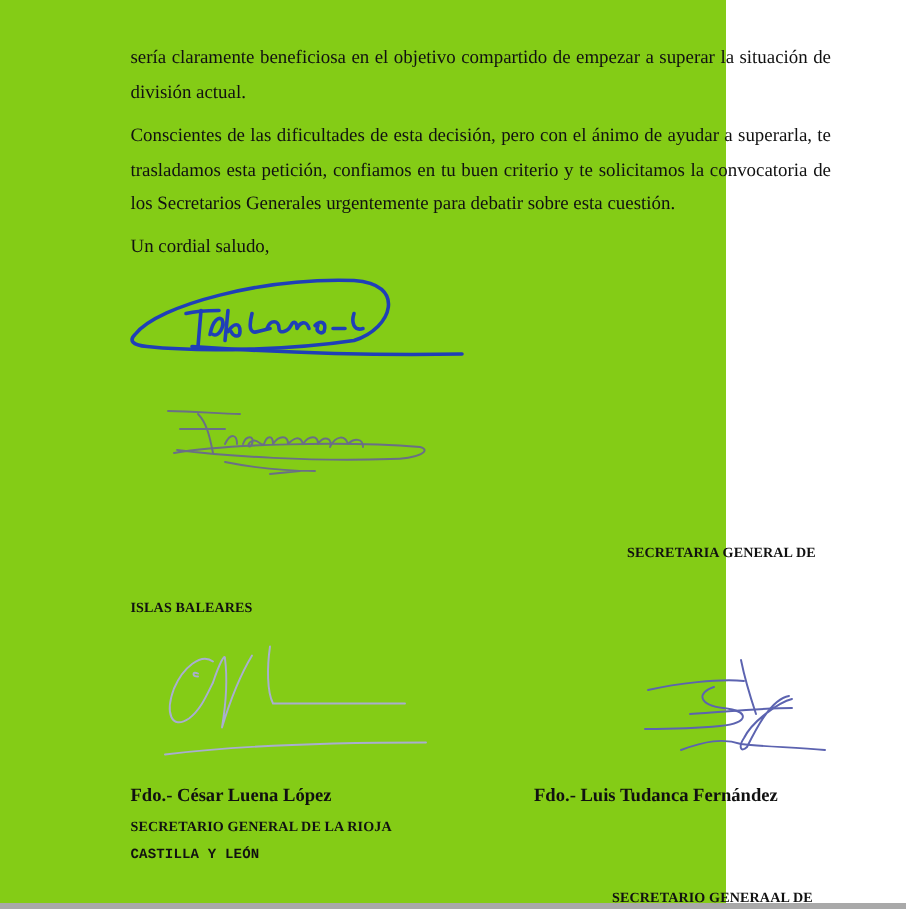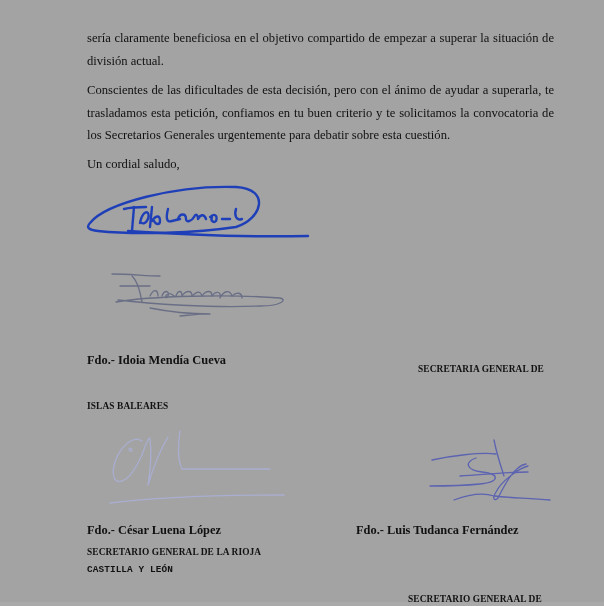--- a/index.html
+++ b/index.html
@@ -1,20 +1,20 @@
 <!DOCTYPE html>
 <html><head>
   <meta charset="utf-8">
   <style>
     html, body { margin: 0; padding: 0; }
     body {
       width: 604px; height: 606px; background: #ffffff; position: relative; overflow: hidden;
       font-family: "Liberation Serif", "DejaVu Serif", serif; color: #111;
     }
-    .page { position: absolute; left: 0; top: 0; width: 604px; height: 604px; background: #a3a3a3; }
+    .page { position: absolute; left: 0; top: 0; width: 484px; height: 604px; background: #84cc16; }
     .bottom-edge { position: absolute; left: 0; top: 602px; width: 604px; height: 4px; background: #a9a9a9; }
     .para {
       position: absolute; left: 87px; width: 467px; font-size: 12.6px; line-height: 22.5px;
       text-align: justify; text-align-last: left; margin: 0;
     }
     .p1 { top: 27px; }
     .p2 { top: 79px; }
     .p3 { top: 153px; }
     .sig { position: absolute; }
     .name { position: absolute; font-weight: bold; font-size: 12.4px; white-space: nowrap; }
@@ -48,21 +48,20 @@
     <g fill="none" stroke="#6a6f86" stroke-width="1.3" stroke-linecap="round" stroke-linejoin="round">
       <path d="M2 6 C 20 6, 36 8, 50 8"></path>
       <path d="M22 8 C 28 14, 30 24, 32 34"></path>
       <path d="M10 18 C 20 18, 30 18, 40 18"></path>
       <path d="M40 28 C 44 20, 48 22, 48 28 M 52 28 C 54 22, 60 22, 58 28 C 56 32, 54 28, 58 26 C 62 24, 64 30, 66 28 C 68 22, 72 22, 72 28 C 76 22, 82 22, 82 28 C 86 24, 90 22, 92 28 C 96 22, 102 22, 102 28 C 106 22, 112 24, 110 30 C 114 22, 120 22, 122 28 C 126 24, 132 24, 132 30"></path>
       <path d="M6 34 C 40 28, 120 26, 170 30 C 178 32, 170 38, 150 38 C 100 40, 40 36, 8 32"></path>
       <path d="M40 40 C 60 44, 80 46, 100 46 M 70 48 L 90 46"></path>
     </g>
   </svg>
 
-  <div class="name" style="left:87px; top:353px;">Fdo.- Idoia Mendía Cueva</div>
 
   <div class="role" style="left:418px; top:364px;">SECRETARIA GENERAL DE</div>
   <div class="role" style="left:87px; top:401px;">ISLAS BALEARES</div>
 
   <svg class="sig" style="left:98px; top:425px;" width="190" height="80" viewBox="0 0 190 80">
     <g fill="none" stroke="#a9aed0" stroke-width="1.3" stroke-linecap="round" stroke-linejoin="round">
       <path d="M44 16 C 36 10, 24 20, 18 34 C 12 50, 16 62, 28 54 C 36 48, 40 38, 44 30"></path>
       <path d="M34 24 C 30 22, 30 26, 34 26"></path>
       <path d="M44 30 C 48 18, 52 10, 52 14 C 54 30, 52 48, 50 60 C 56 40, 64 22, 70 12"></path>
       <path d="M82 6 C 80 20, 80 36, 84 44 C 90 44, 120 44, 150 44 C 160 44, 168 44, 172 44"></path>

